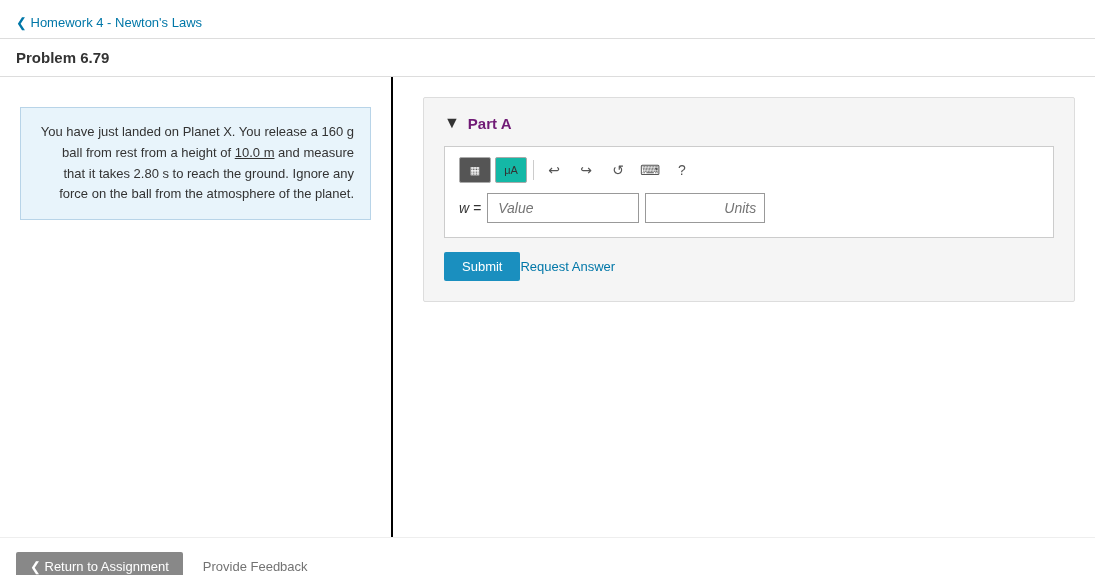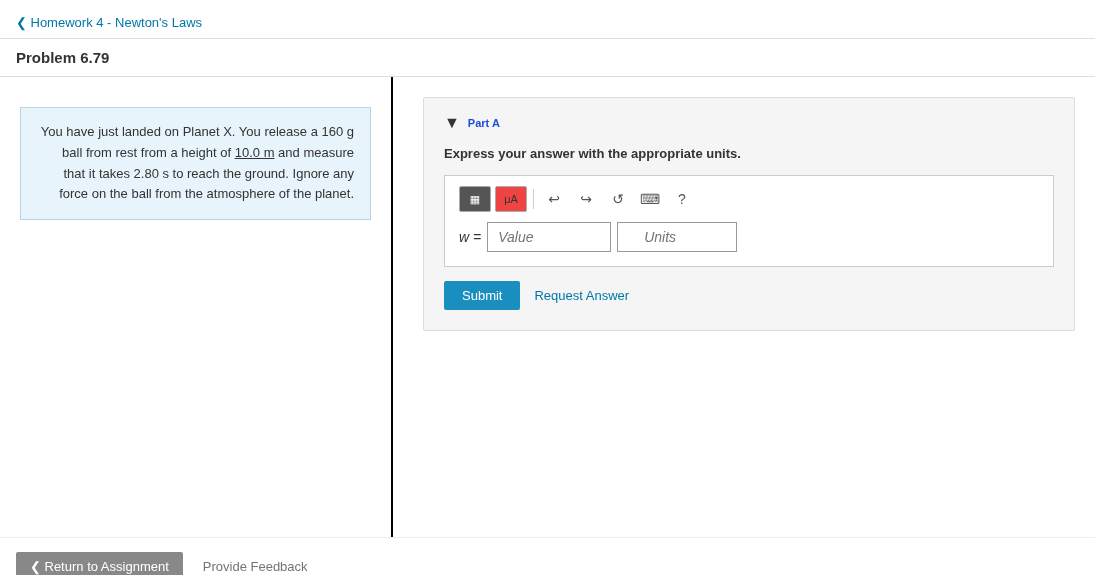--- a/index.html
+++ b/index.html
@@ -75,23 +75,23 @@
     }
 
     .part-arrow {
       color: #333;
       margin-right: 8px;
       font-size: 16px;
       cursor: pointer;
     }
 
     .part-label {
-      font-size: 11px;
+      font-size: 15px;
       font-weight: bold;
-      color: #1d4ed8;
+      color: #701a75;
     }
 
     .question-text {
       font-size: 13px;
       margin-bottom: 6px;
       color: #333;
     }
 
     .answer-instruction {
       font-size: 13px;
@@ -113,21 +113,21 @@
       gap: 4px;
       margin-bottom: 10px;
     }
 
     .toolbar-btn {
       display: inline-flex;
       align-items: center;
       justify-content: center;
       width: 32px;
       height: 26px;
-      background: #ef4444;
+      background: #14b8a6;
       border: 1px solid #aaa;
       border-radius: 2px;
       cursor: pointer;
       font-size: 11px;
       color: #333;
     }
 
     .toolbar-btn.active {
       background: #555;
       color: #fff;
@@ -165,40 +165,40 @@
       color: #333;
       white-space: nowrap;
     }
 
     .value-input {
       border: 1px solid #999;
       padding: 6px 10px;
       font-size: 14px;
       color: #4d7c0f;
       font-style: italic;
-      width: 124px;
+      width: 152px;
       outline: none;
       background: #fff;
     }
 
     .units-input {
       border: 1px solid #999;
-      padding: 6px 26px;
+      padding: 6px 8px;
       font-size: 14px;
       color: #7f1d1d;
       font-style: italic;
       width: 120px;
       outline: none;
       background: #fff;
+      text-align: right;
     }
 
     .action-row {
       display: flex;
       align-items: center;
-      gap: 14px;
     }
 
     .submit-btn {
       background: #1a8fbf;
       color: #fff;
       border: none;
       padding: 7px 18px;
       font-size: 13px;
       cursor: pointer;
       border-radius: 2px;
@@ -258,21 +258,20 @@
     </div>
   </div>
 
   <div class="right-panel">
     <div class="part-section">
       <div class="part-header">
         <span class="part-arrow">▼</span>
         <span class="part-label">Part A</span>
       </div>
 
-      <div class="answer-instruction">Express your answer with the appropriate units.</div>
 
       <div class="input-box">
         <div class="toolbar">
           <button class="toolbar-btn active">
             <span>▦</span>
           </button>
           <button class="toolbar-btn">
             <span>μA</span>
           </button>
           <div class="toolbar-sep"></div>

